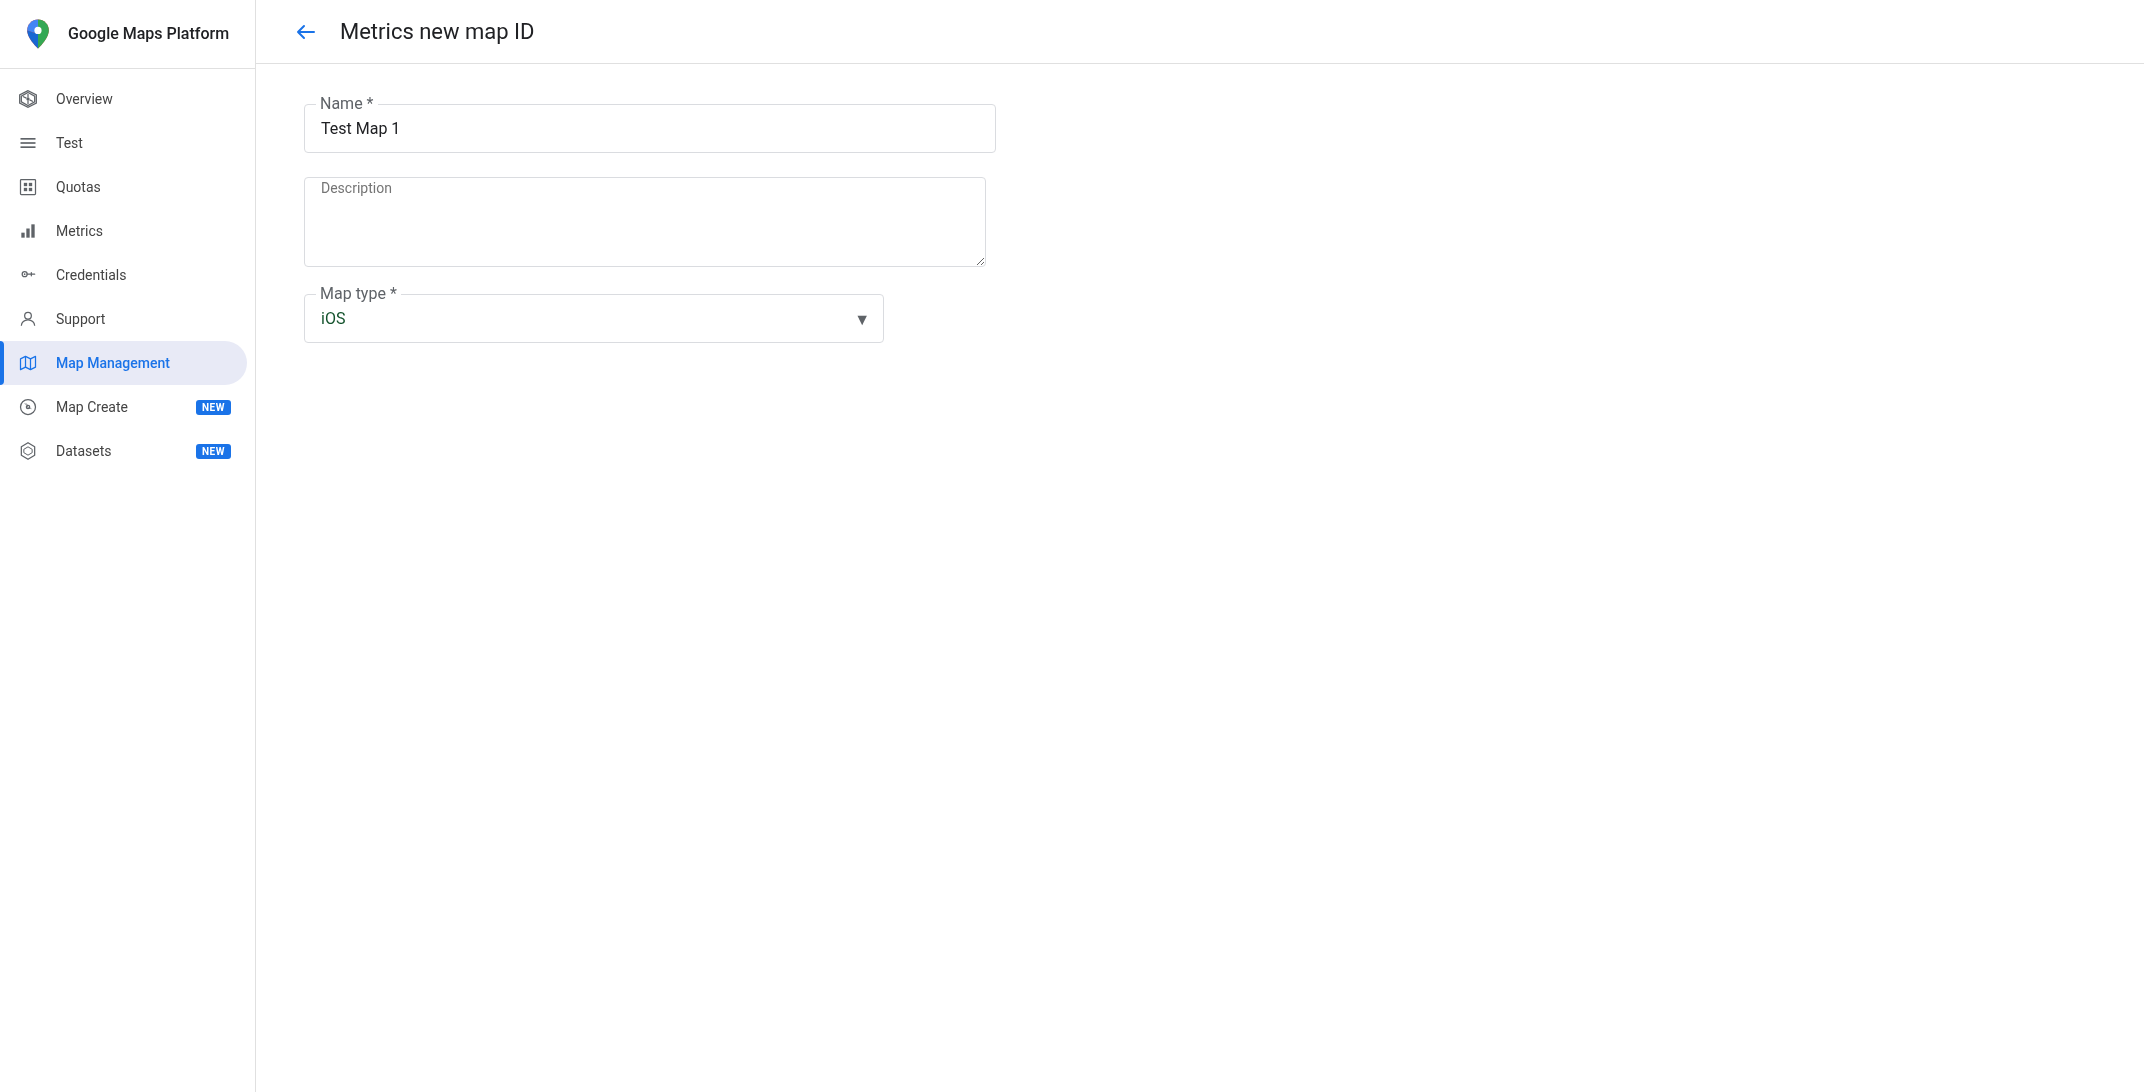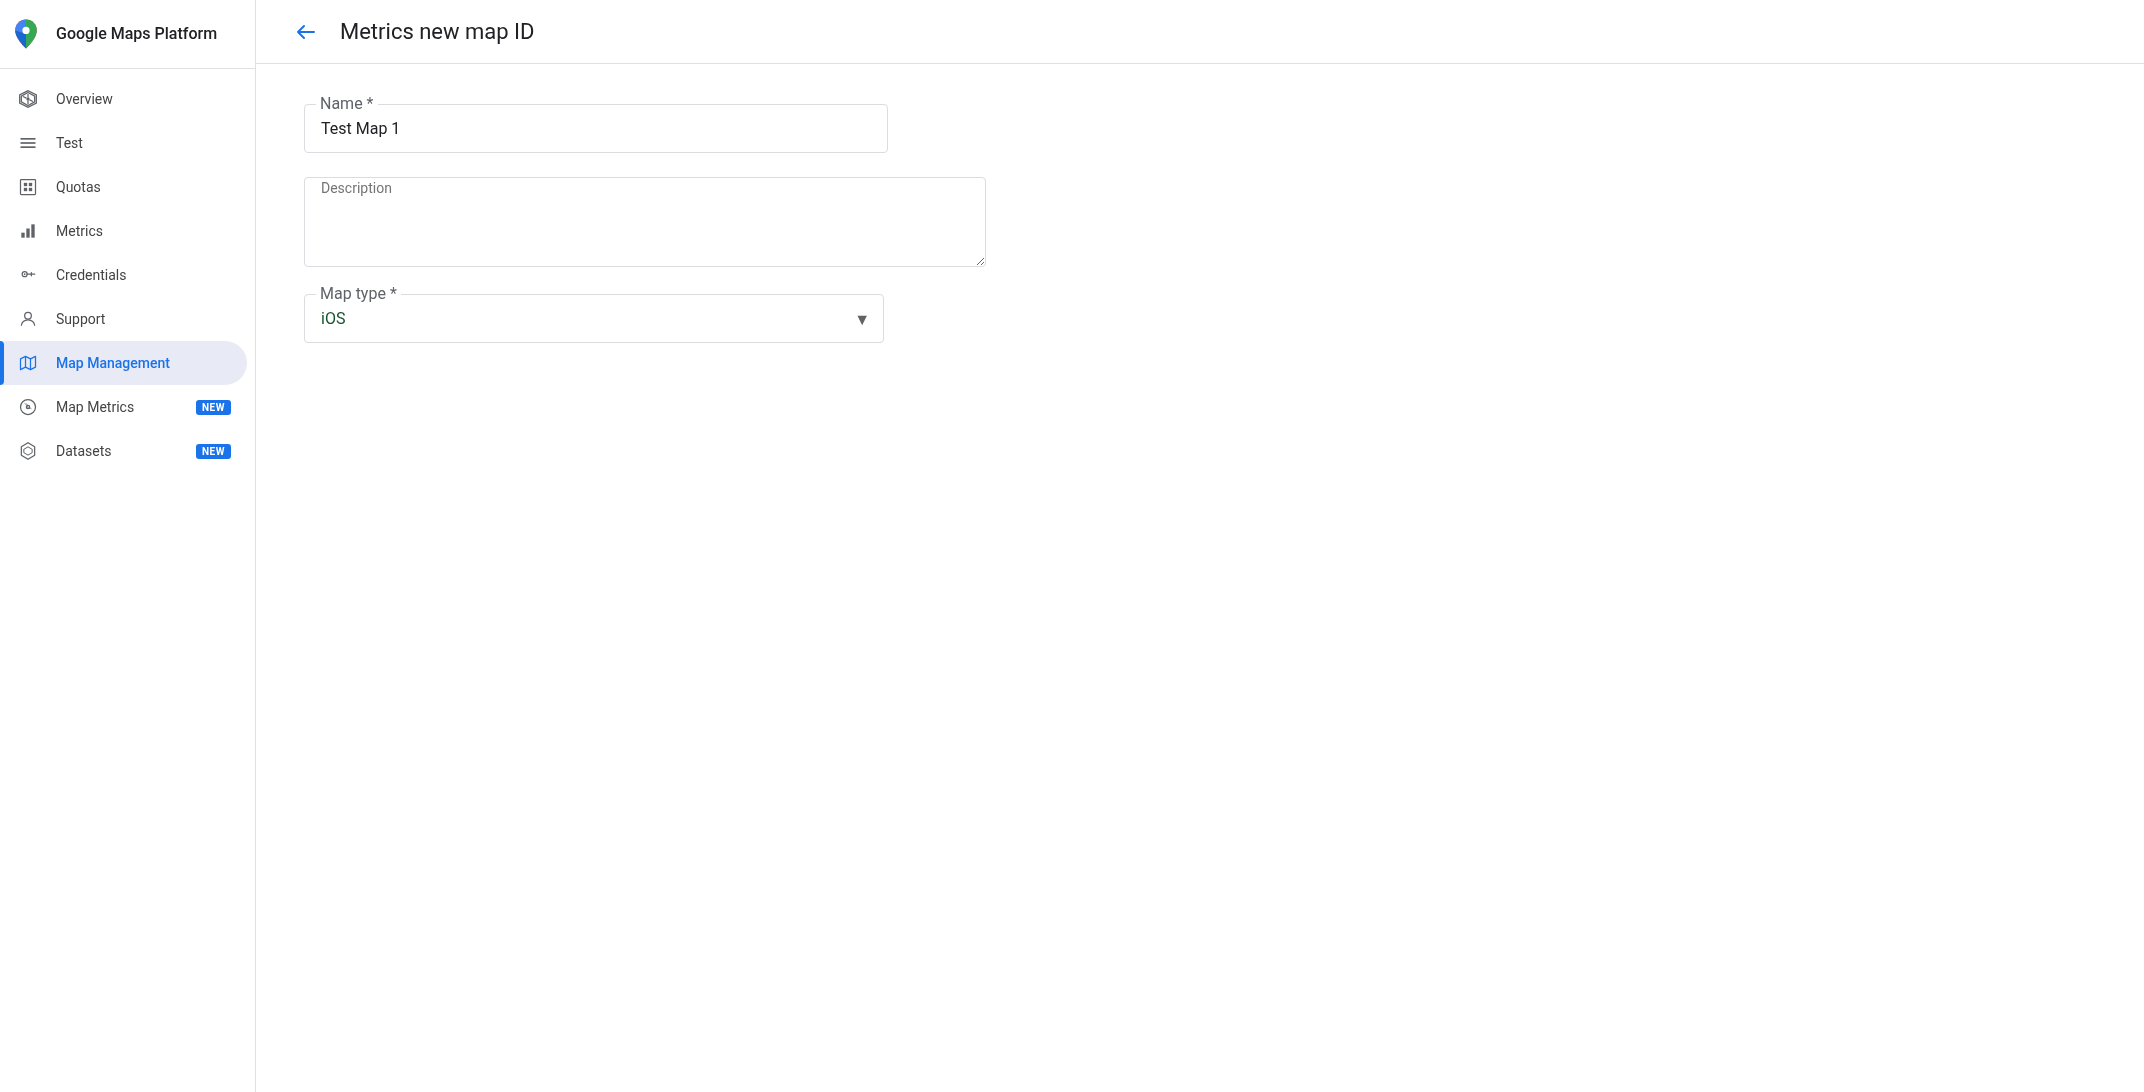--- a/index.html
+++ b/index.html
@@ -26,21 +26,21 @@
       display: flex;
       flex-direction: column;
       background: #fff;
       height: 100vh;
       overflow-y: auto;
     }
 
     .sidebar-header {
       display: flex;
       align-items: center;
-      padding: 16px 8px;
+      padding: 16px 20px;
       border-bottom: 1px solid #e0e0e0;
       min-height: 64px;
     }
 
     .google-maps-logo {
       width: 36px;
       height: 36px;
       margin-right: 12px;
       flex-shrink: 0;
     }
@@ -175,21 +175,21 @@
       font-size: 16px;
       color: #5f6368;
       z-index: 1;
     }
 
     .field-label.required::after {
       content: ' *';
     }
 
     .text-input {
-      width: 584px;
+      width: 692px;
       padding: 14px 16px;
       border: 1px solid #dadce0;
       border-radius: 4px;
       font-size: 16px;
       color: #202124;
       outline: none;
       background: #fff;
       font-family: inherit;
     }
 
@@ -344,21 +344,21 @@
     </div>
 
     <div class="nav-item">
       <span class="nav-icon">
         <svg class="icon-svg" viewBox="0 0 24 24" xmlns="http://www.w3.org/2000/svg">
           <circle cx="12" cy="12" r="9" fill="none" stroke="currentColor" stroke-width="1.5"></circle>
           <path d="M8 8c1 1 2 0 3 1s0 3 1 4 3 0 4 1" stroke="currentColor" stroke-width="1" fill="none"></path>
           <circle cx="12" cy="12" r="2" fill="none" stroke="currentColor" stroke-width="1.5"></circle>
         </svg>
       </span>
-      <span class="nav-label">Map Metrics</span>
+      <span class="nav-label">Map Create</span>
       <span class="badge-new">NEW</span>
     </div>
 
     <div class="nav-item">
       <span class="nav-icon">
         <svg class="icon-svg" viewBox="0 0 24 24" xmlns="http://www.w3.org/2000/svg">
           <polygon points="12,2 20,7 20,17 12,22 4,17 4,7" fill="none" stroke="currentColor" stroke-width="1.5" stroke-linejoin="round"></polygon>
           <polygon points="12,7 17,10 17,14 12,17 7,14 7,10" fill="none" stroke="currentColor" stroke-width="1.2"></polygon>
         </svg>
       </span>

